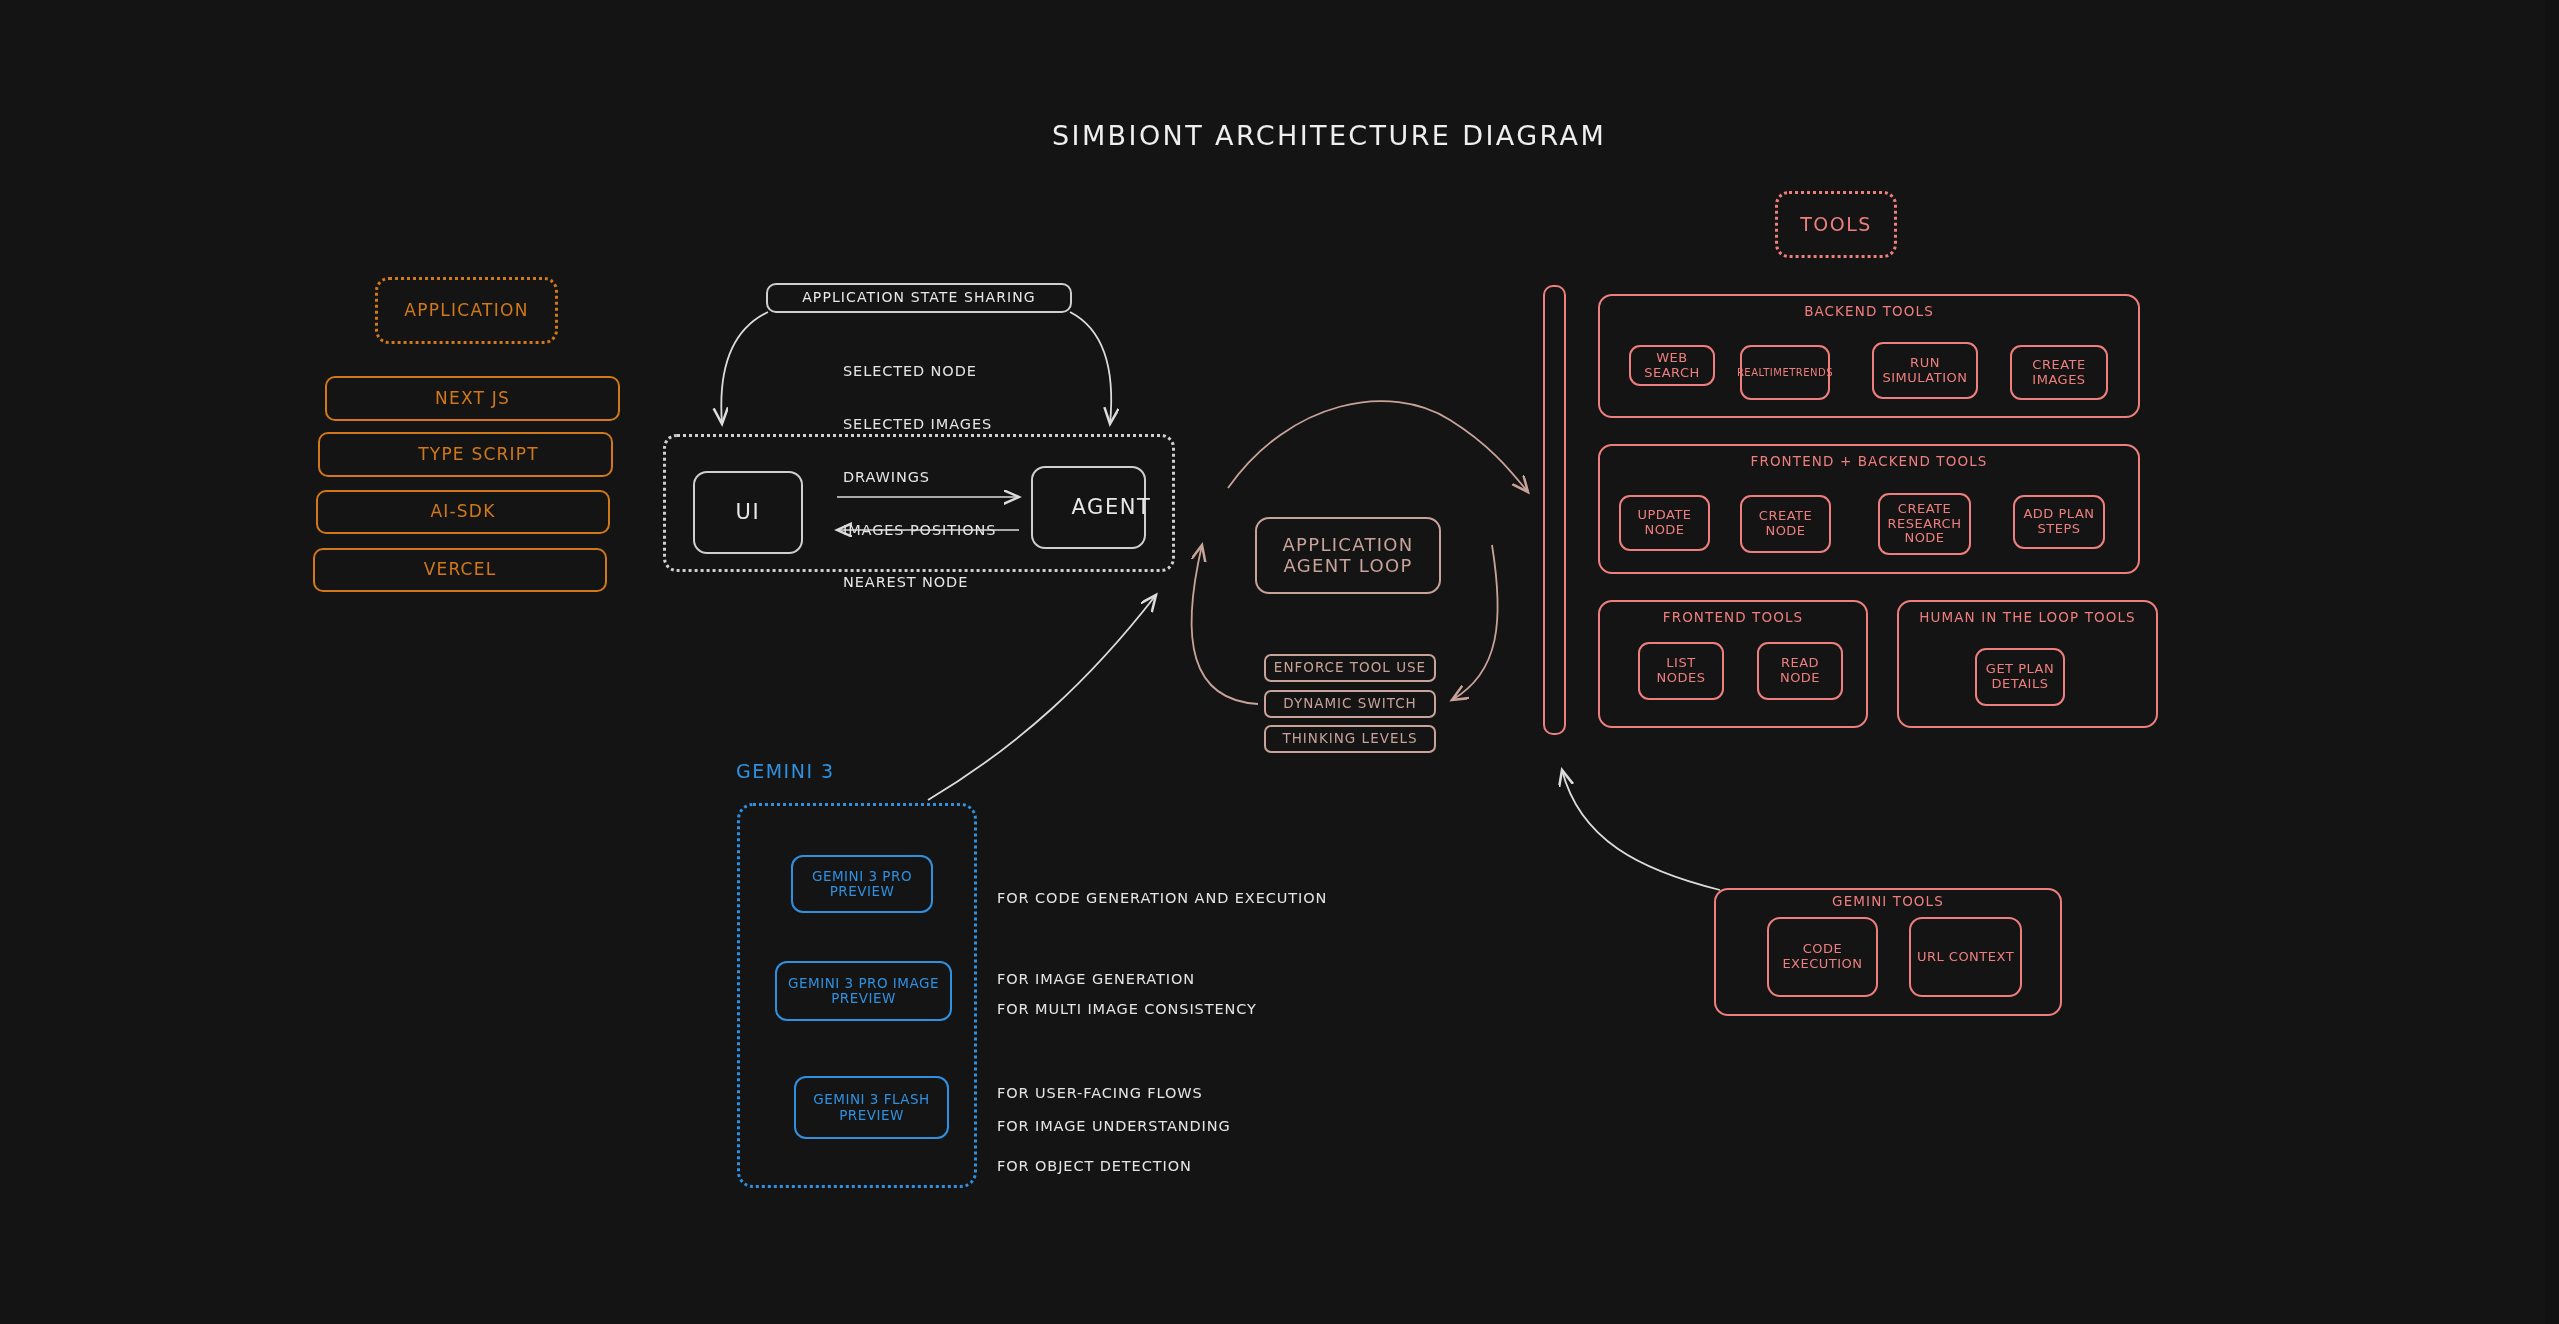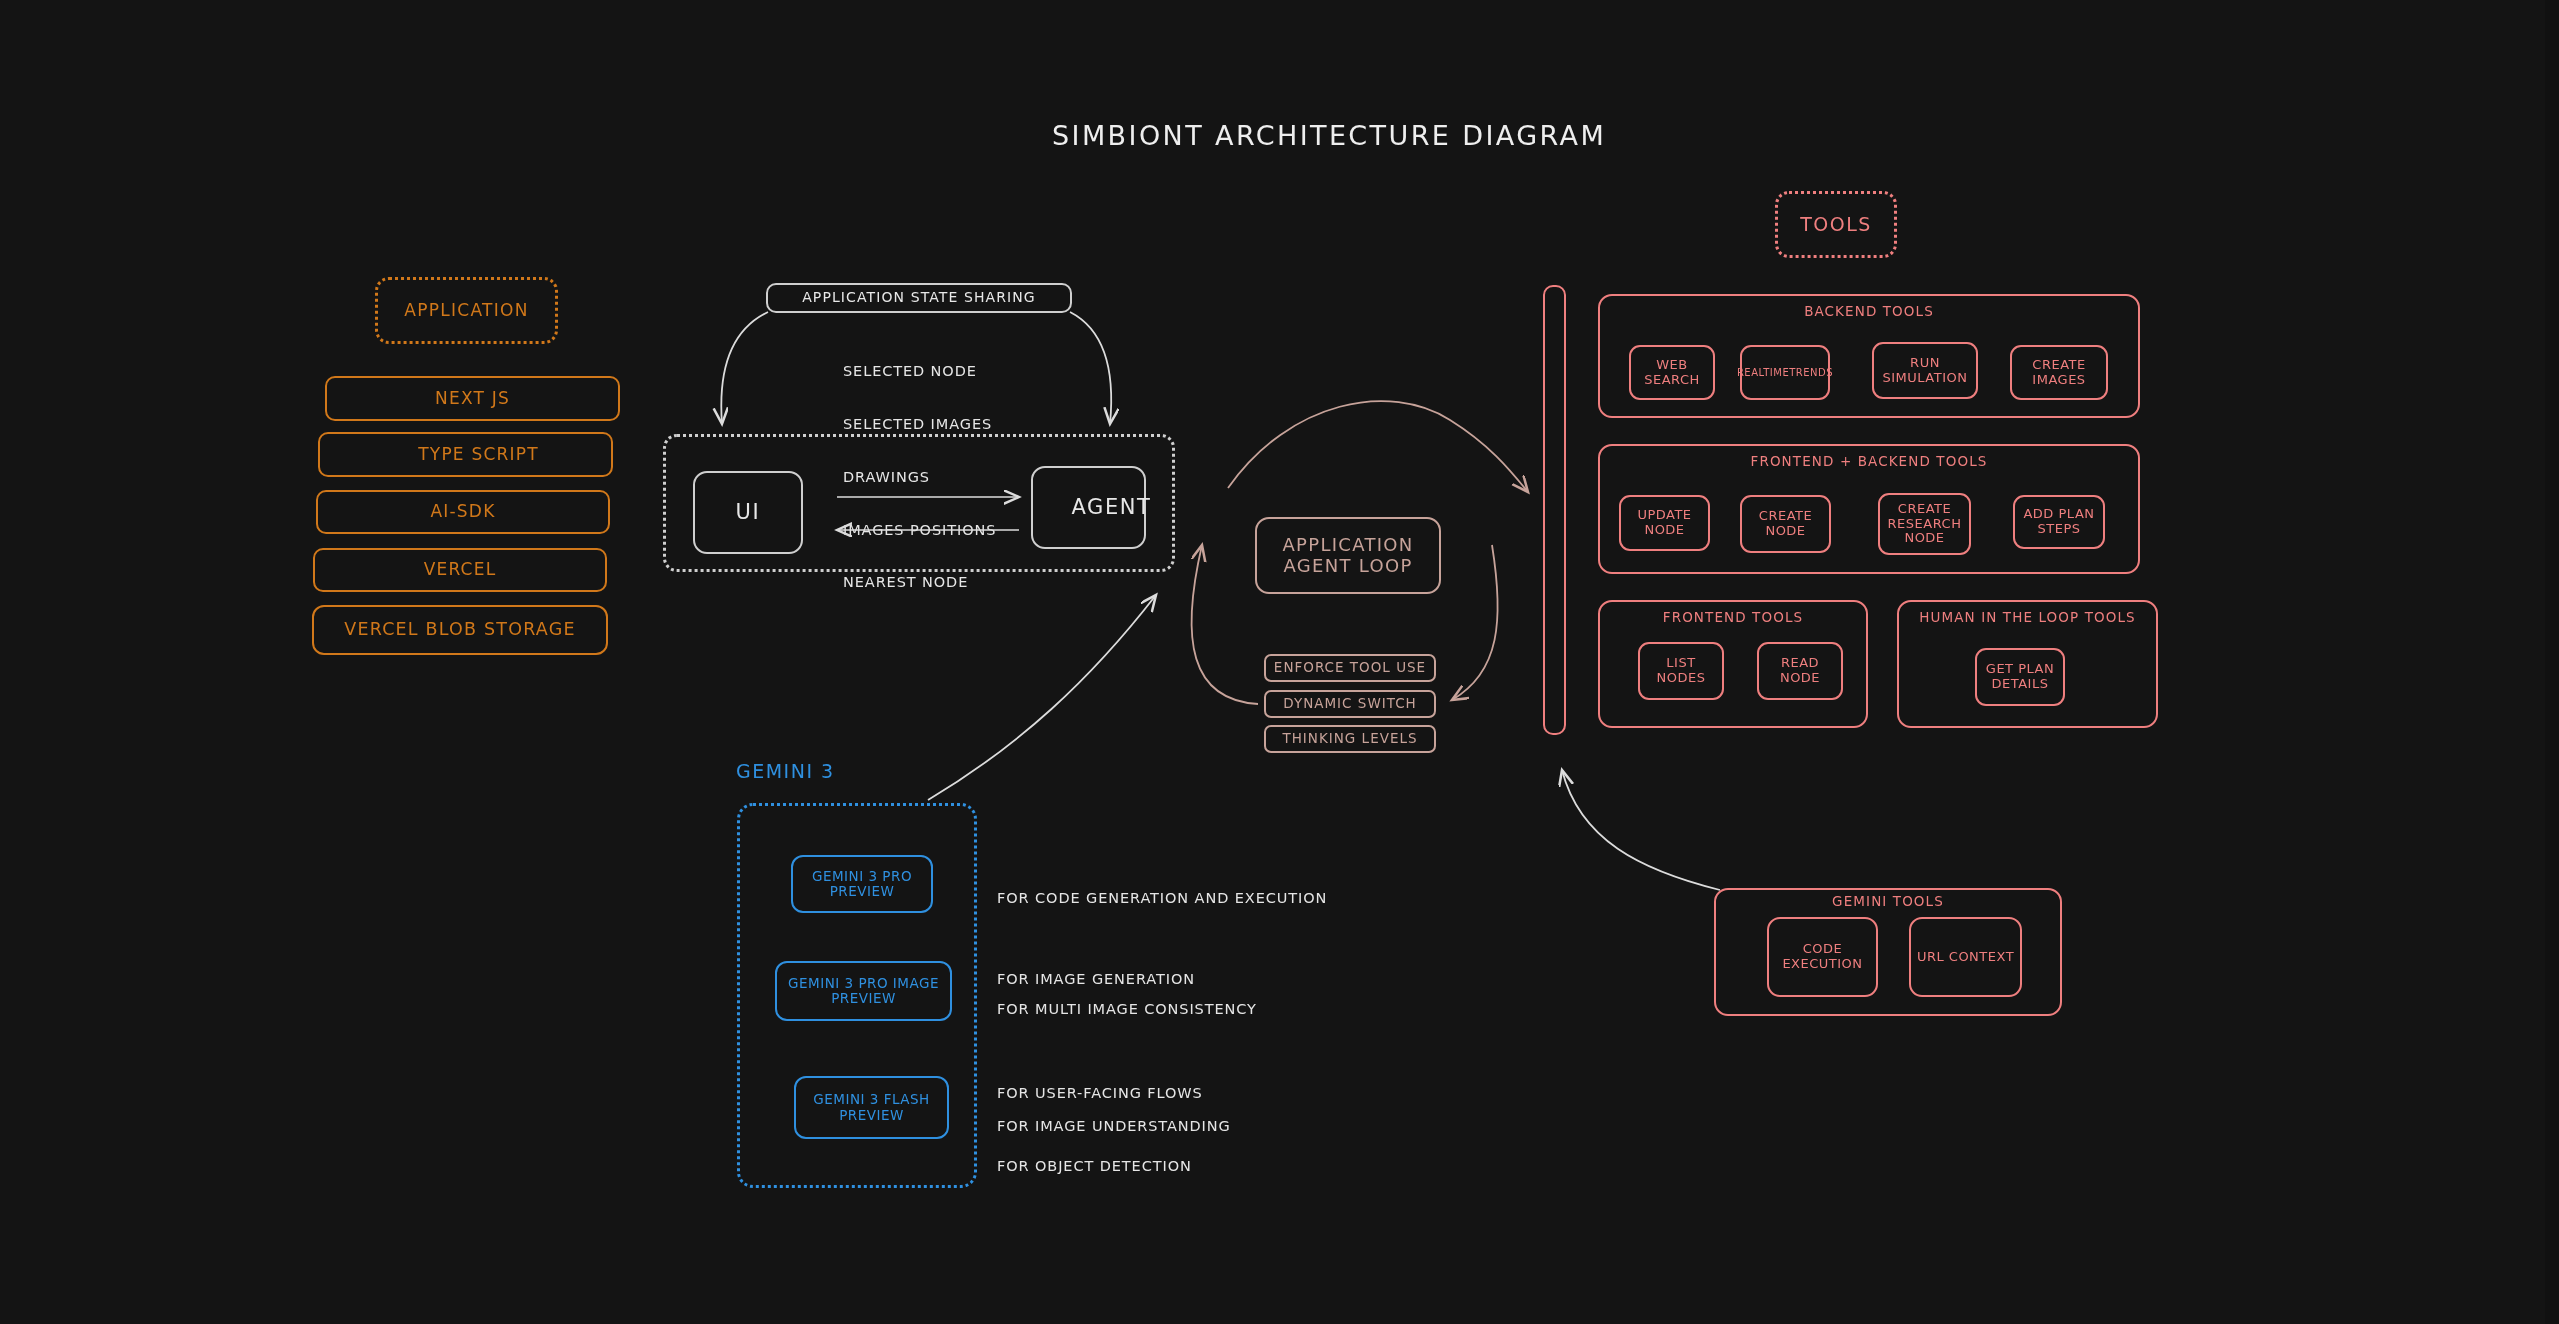--- a/index.html
+++ b/index.html
@@ -85,21 +85,20 @@
   <div id="edge-strip"></div>
 
   <div class="title" style="left:1052px; top:120px;">SIMBIONT ARCHITECTURE DIAGRAM</div>
 
   <div class="box dotted c-orange" style="left:375px; top:277px; width:183px; height:67px; border-radius:14px; font-size:17px; letter-spacing:1.3px;">APPLICATION</div>
 
   <div class="box c-orange" style="left:325px; top:376px; width:295px; height:45px; border-radius:10px; font-size:17px; letter-spacing:1.2px;">NEXT JS</div>
   <div class="box c-orange" style="left:318px; top:432px; width:295px; height:45px; border-radius:10px; font-size:17px; letter-spacing:1.2px;padding-left:26px;">TYPE SCRIPT</div>
   <div class="box c-orange" style="left:316px; top:490px; width:294px; height:44px; border-radius:10px; font-size:17px; letter-spacing:1.2px;">AI-SDK</div>
   <div class="box c-orange" style="left:313px; top:548px; width:294px; height:44px; border-radius:10px; font-size:17px; letter-spacing:1.2px;">VERCEL</div>
-  <div class="box c-orange" style="left:312px; top:605px; width:296px; height:50px; border-radius:12px; font-size:17.5px; letter-spacing:1.2px;">VERCEL BLOB STORAGE</div>
 
   <div class="box c-white" style="left:766px; top:283px; width:306px; height:30px; border-radius:10px; font-size:14px; letter-spacing:1.1px;">APPLICATION STATE SHARING</div>
 
   <div class="state-list" style="left:843px; top:328px;">
     <div>SELECTED NODE</div>
     <div>SELECTED IMAGES</div>
     <div>DRAWINGS</div>
     <div>IMAGES POSITIONS</div>
     <div>NEAREST NODE</div>
   </div>
@@ -119,21 +118,21 @@
   <div class="box c-salmon" style="left:1264px; top:690px; width:172px; height:28px; border-radius:7px; font-size:13.5px; letter-spacing:1px;">DYNAMIC SWITCH</div>
   <div class="box c-salmon" style="left:1264px; top:725px; width:172px; height:28px; border-radius:7px; font-size:13.5px; letter-spacing:1px;">THINKING LEVELS</div>
 
   <div class="box dotted c-red" style="left:1775px; top:191px; width:122px; height:67px; border-radius:14px; font-size:19px; letter-spacing:1.5px;">TOOLS</div>
 
   <div class="box c-red" style="left:1543px; top:285px; width:23px; height:450px; border-radius:10px;"></div>
 
   <div class="box c-red" style="left:1598px; top:294px; width:542px; height:124px; border-radius:14px;"></div>
   <div class="group-title c-red" style="left:1598px; top:303px; width:542px;">BACKEND TOOLS</div>
 
-  <div class="box c-red" style="left:1629px; top:345px; width:86px; height:55px; border-radius:11px; font-size:13px; flex-direction:column;">
+  <div class="box c-red" style="left:1629px; top:345px; width:86px; height:41px; border-radius:11px; font-size:13px; flex-direction:column;">
     <span>WEB</span>
     <span>SEARCH</span>
   </div>
   <div class="box c-red" style="left:1740px; top:345px; width:90px; height:55px; border-radius:11px; font-size:10px; flex-direction:row;">
     <span>REALTIME</span>
     <span>TRENDS</span>
   </div>
   <div class="box c-red" style="left:1872px; top:342px; width:106px; height:57px; border-radius:11px; font-size:13px; flex-direction:column;">
     <span>RUN</span>
     <span>SIMULATION</span>

